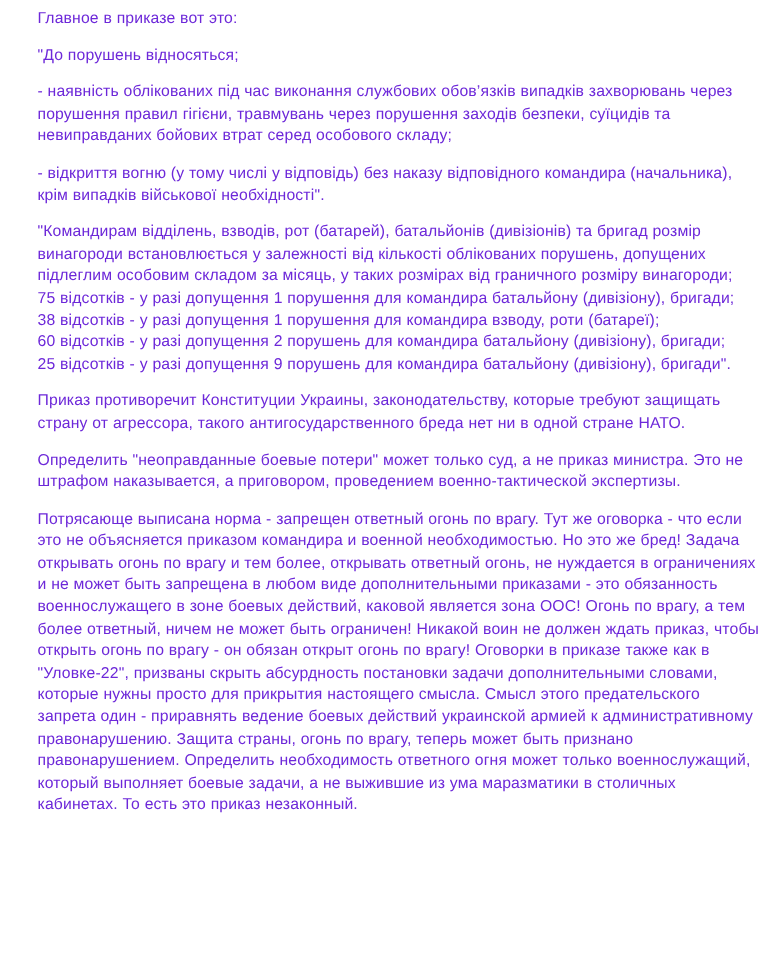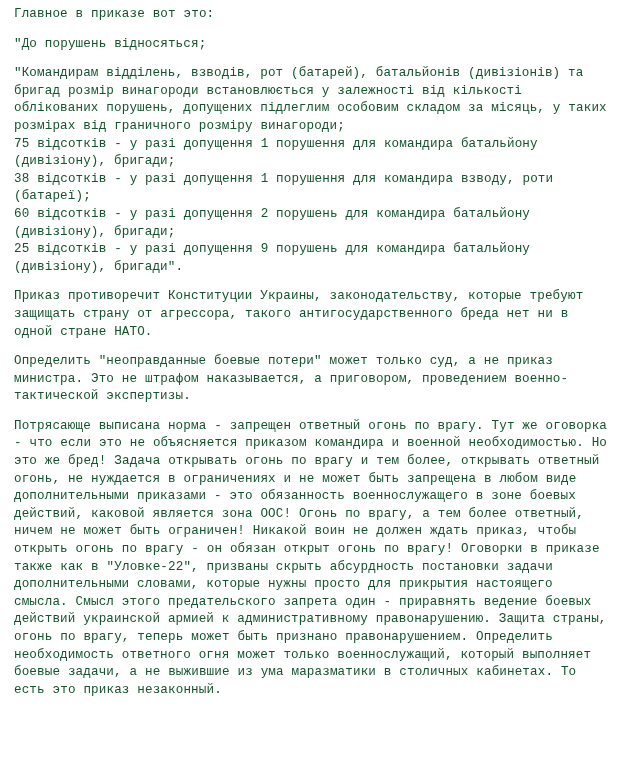--- a/index.html
+++ b/index.html
@@ -19,26 +19,25 @@
   .page {
     box-sizing: border-box;
     width: 620px;
     height: 782px;
     padding: 6px 12px 0 14px;
     background: #ffffff;
   }
   .para {
     font-size: 12.6px;
     line-height: 17.6px;
-    margin: 0 0 12px 0;
+    margin: 0 0 12px 16px;
     text-align: left;
-    color: #14532d;
+    color: #6d28d9;
     letter-spacing: 0.01em;
     word-spacing: 0.01em;
-    font-family: Liberation Mono, monospace;
   }
   .para:last-child {
     margin-bottom: 0;
   }
   
   .para.tight {
     margin-bottom: 12px;
   }
   .para.joined {
     margin-top: -12px;
@@ -47,21 +46,23 @@
 </head>
 <body>
 
 <div class="page">
 
   <p class="para">Главное в приказе вот это:</p>
 
   <p class="para">"До порушень відносяться;</p>
 
 
+  <p class="para">- наявність облікованих під час виконання службових обов’язків випадків захворювань через порушення правил гігієни, травмувань через порушення заходів безпеки, суїцидів та невиправданих бойових втрат серед особового складу;</p>
 
+  <p class="para">- відкриття вогню (у тому числі у відповідь) без наказу відповідного командира (начальника), крім випадків військової необхідності".</p>
 
   <p class="para tight">"Командирам відділень, взводів, рот (батарей), батальйонів (дивізіонів) та бригад розмір винагороди встановлюється у залежності від кількості облікованих порушень, допущених підлеглим особовим складом за місяць, у таких розмірах від граничного розміру винагороди;</p>
 
   <p class="para joined">75 відсотків - у разі допущення 1 порушення для командира батальйону (дивізіону), бригади;</p>
 
   <p class="para joined">38 відсотків - у разі допущення 1 порушення для командира взводу, роти (батареї);</p>
 
   <p class="para joined">60 відсотків - у разі допущення 2 порушень для командира батальйону (дивізіону), бригади;</p>
 
 

